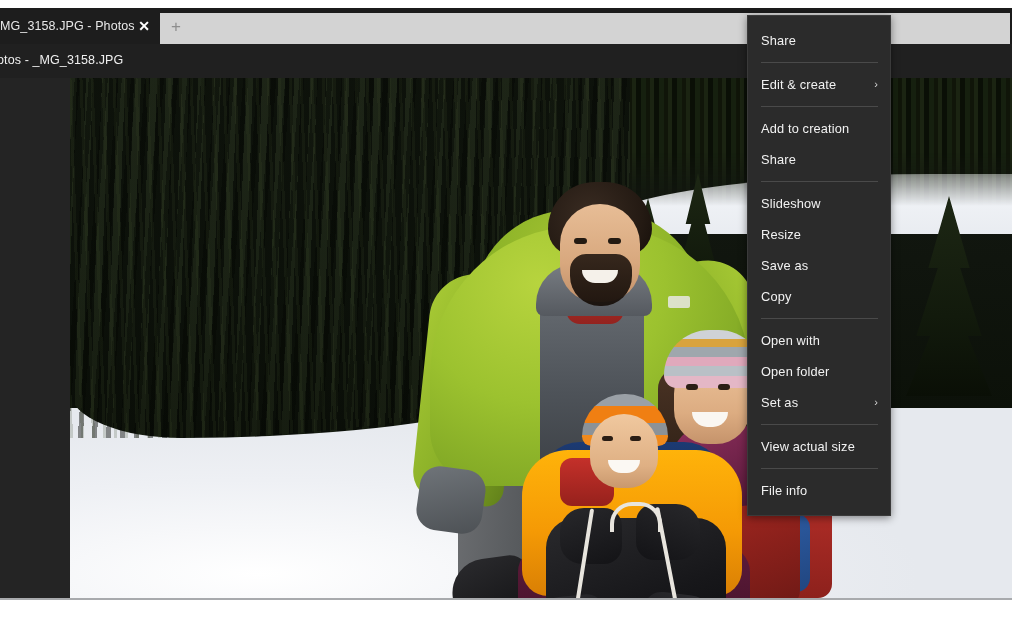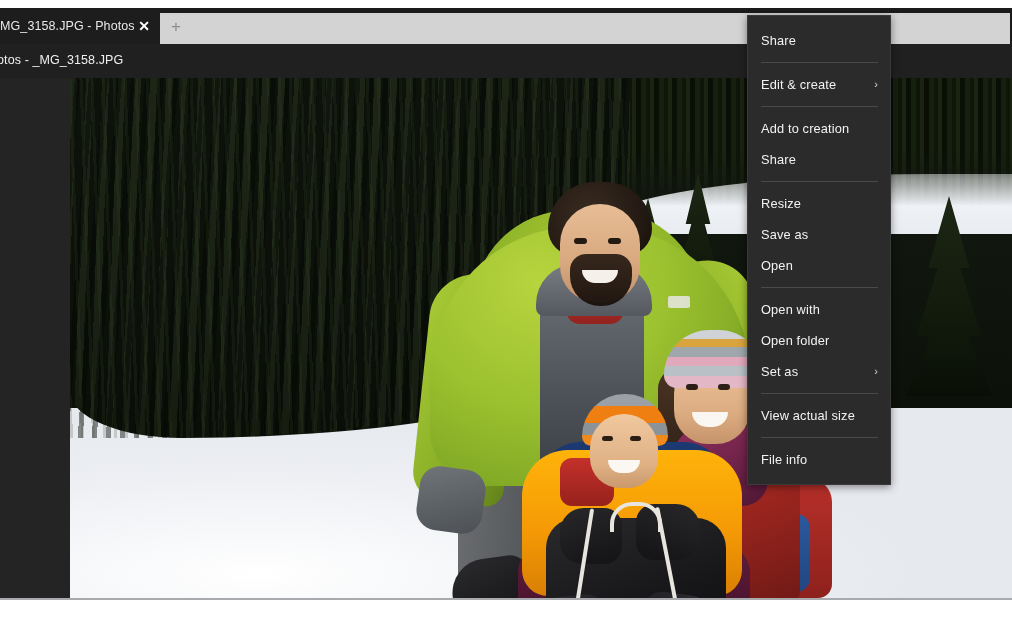--- a/index.html
+++ b/index.html
@@ -567,23 +567,24 @@
   <div id="window-bottom-edge"></div>
 
   <div id="context-menu">
       <div class="menu-item"><span>Share</span></div>
       <div class="menu-sep"></div>
       <div class="menu-item"><span>Edit &amp; create</span><span class="submenu-arrow">›</span></div>
       <div class="menu-sep"></div>
       <div class="menu-item"><span>Add to creation</span></div>
       <div class="menu-item"><span>Share</span></div>
       <div class="menu-sep"></div>
+      <div class="menu-item"><span>Slideshow</span></div>
       <div class="menu-item"><span>Resize</span></div>
       <div class="menu-item"><span>Save as</span></div>
-      <div class="menu-item"><span>Open</span></div>
+      <div class="menu-item"><span>Copy</span></div>
       <div class="menu-sep"></div>
       <div class="menu-item"><span>Open with</span></div>
       <div class="menu-item"><span>Open folder</span></div>
       <div class="menu-item"><span>Set as</span><span class="submenu-arrow">›</span></div>
       <div class="menu-sep"></div>
       <div class="menu-item"><span>View actual size</span></div>
       <div class="menu-sep"></div>
       <div class="menu-item"><span>File info</span></div>
     </div>
 

